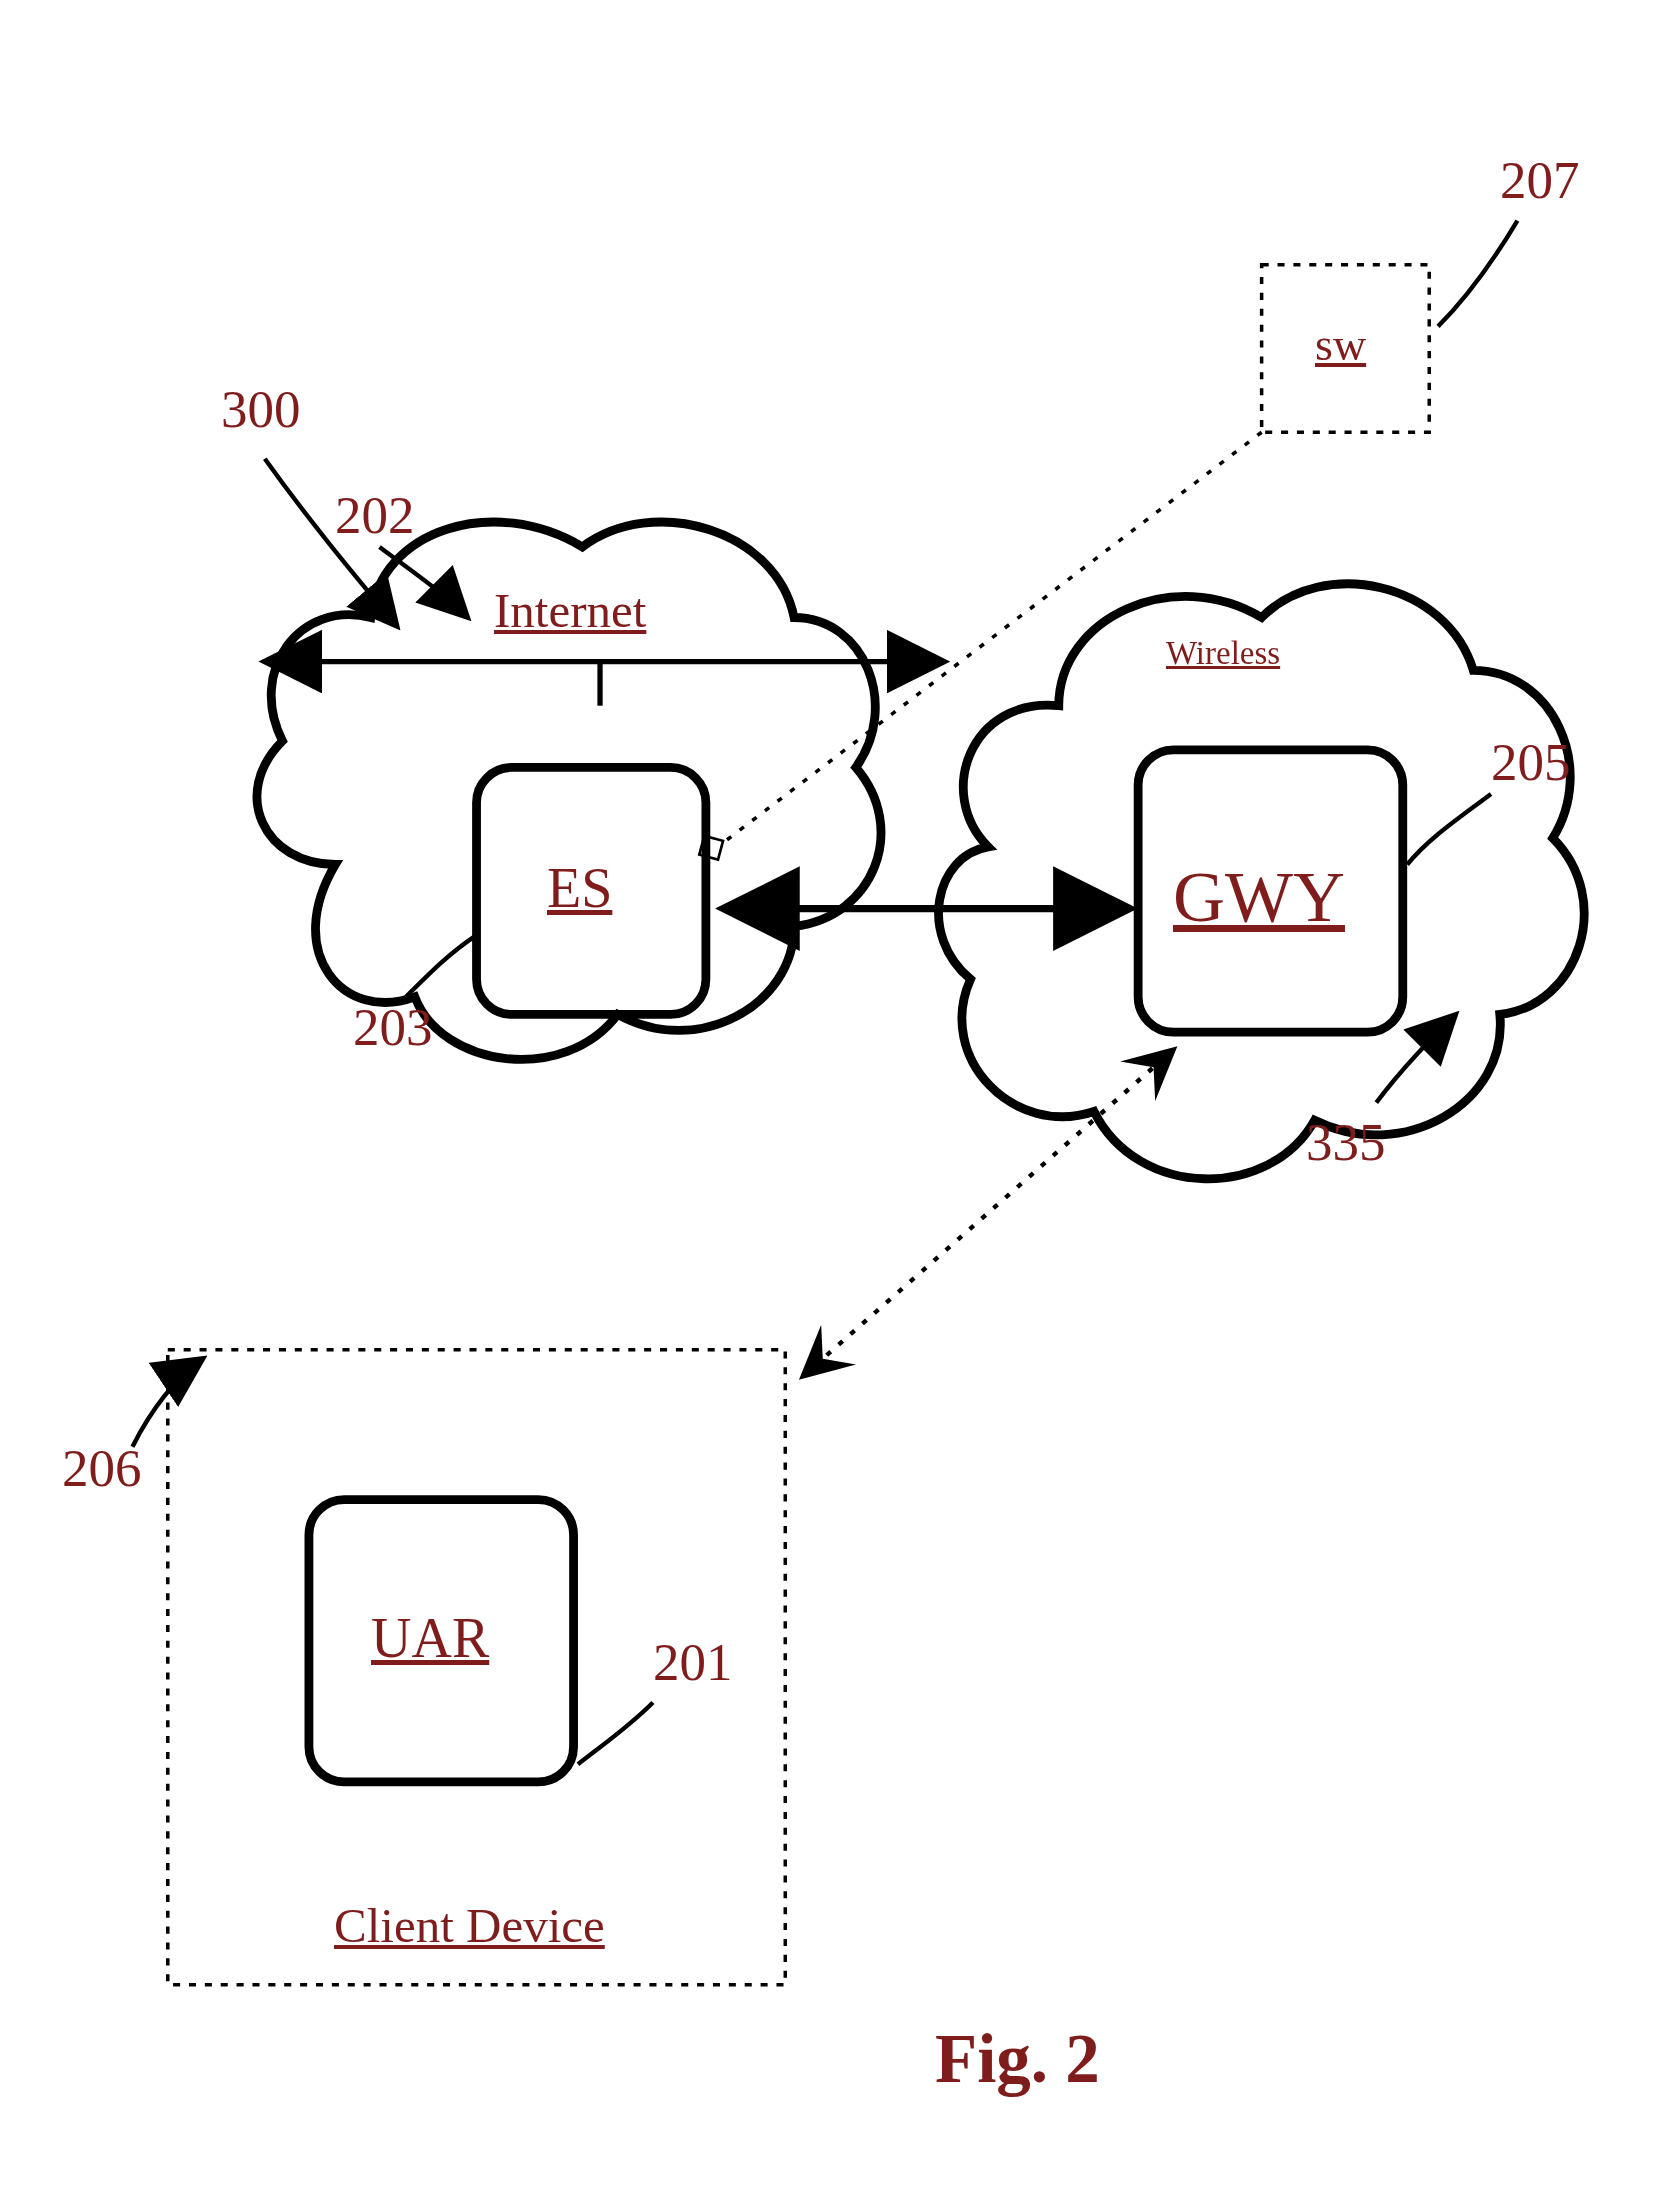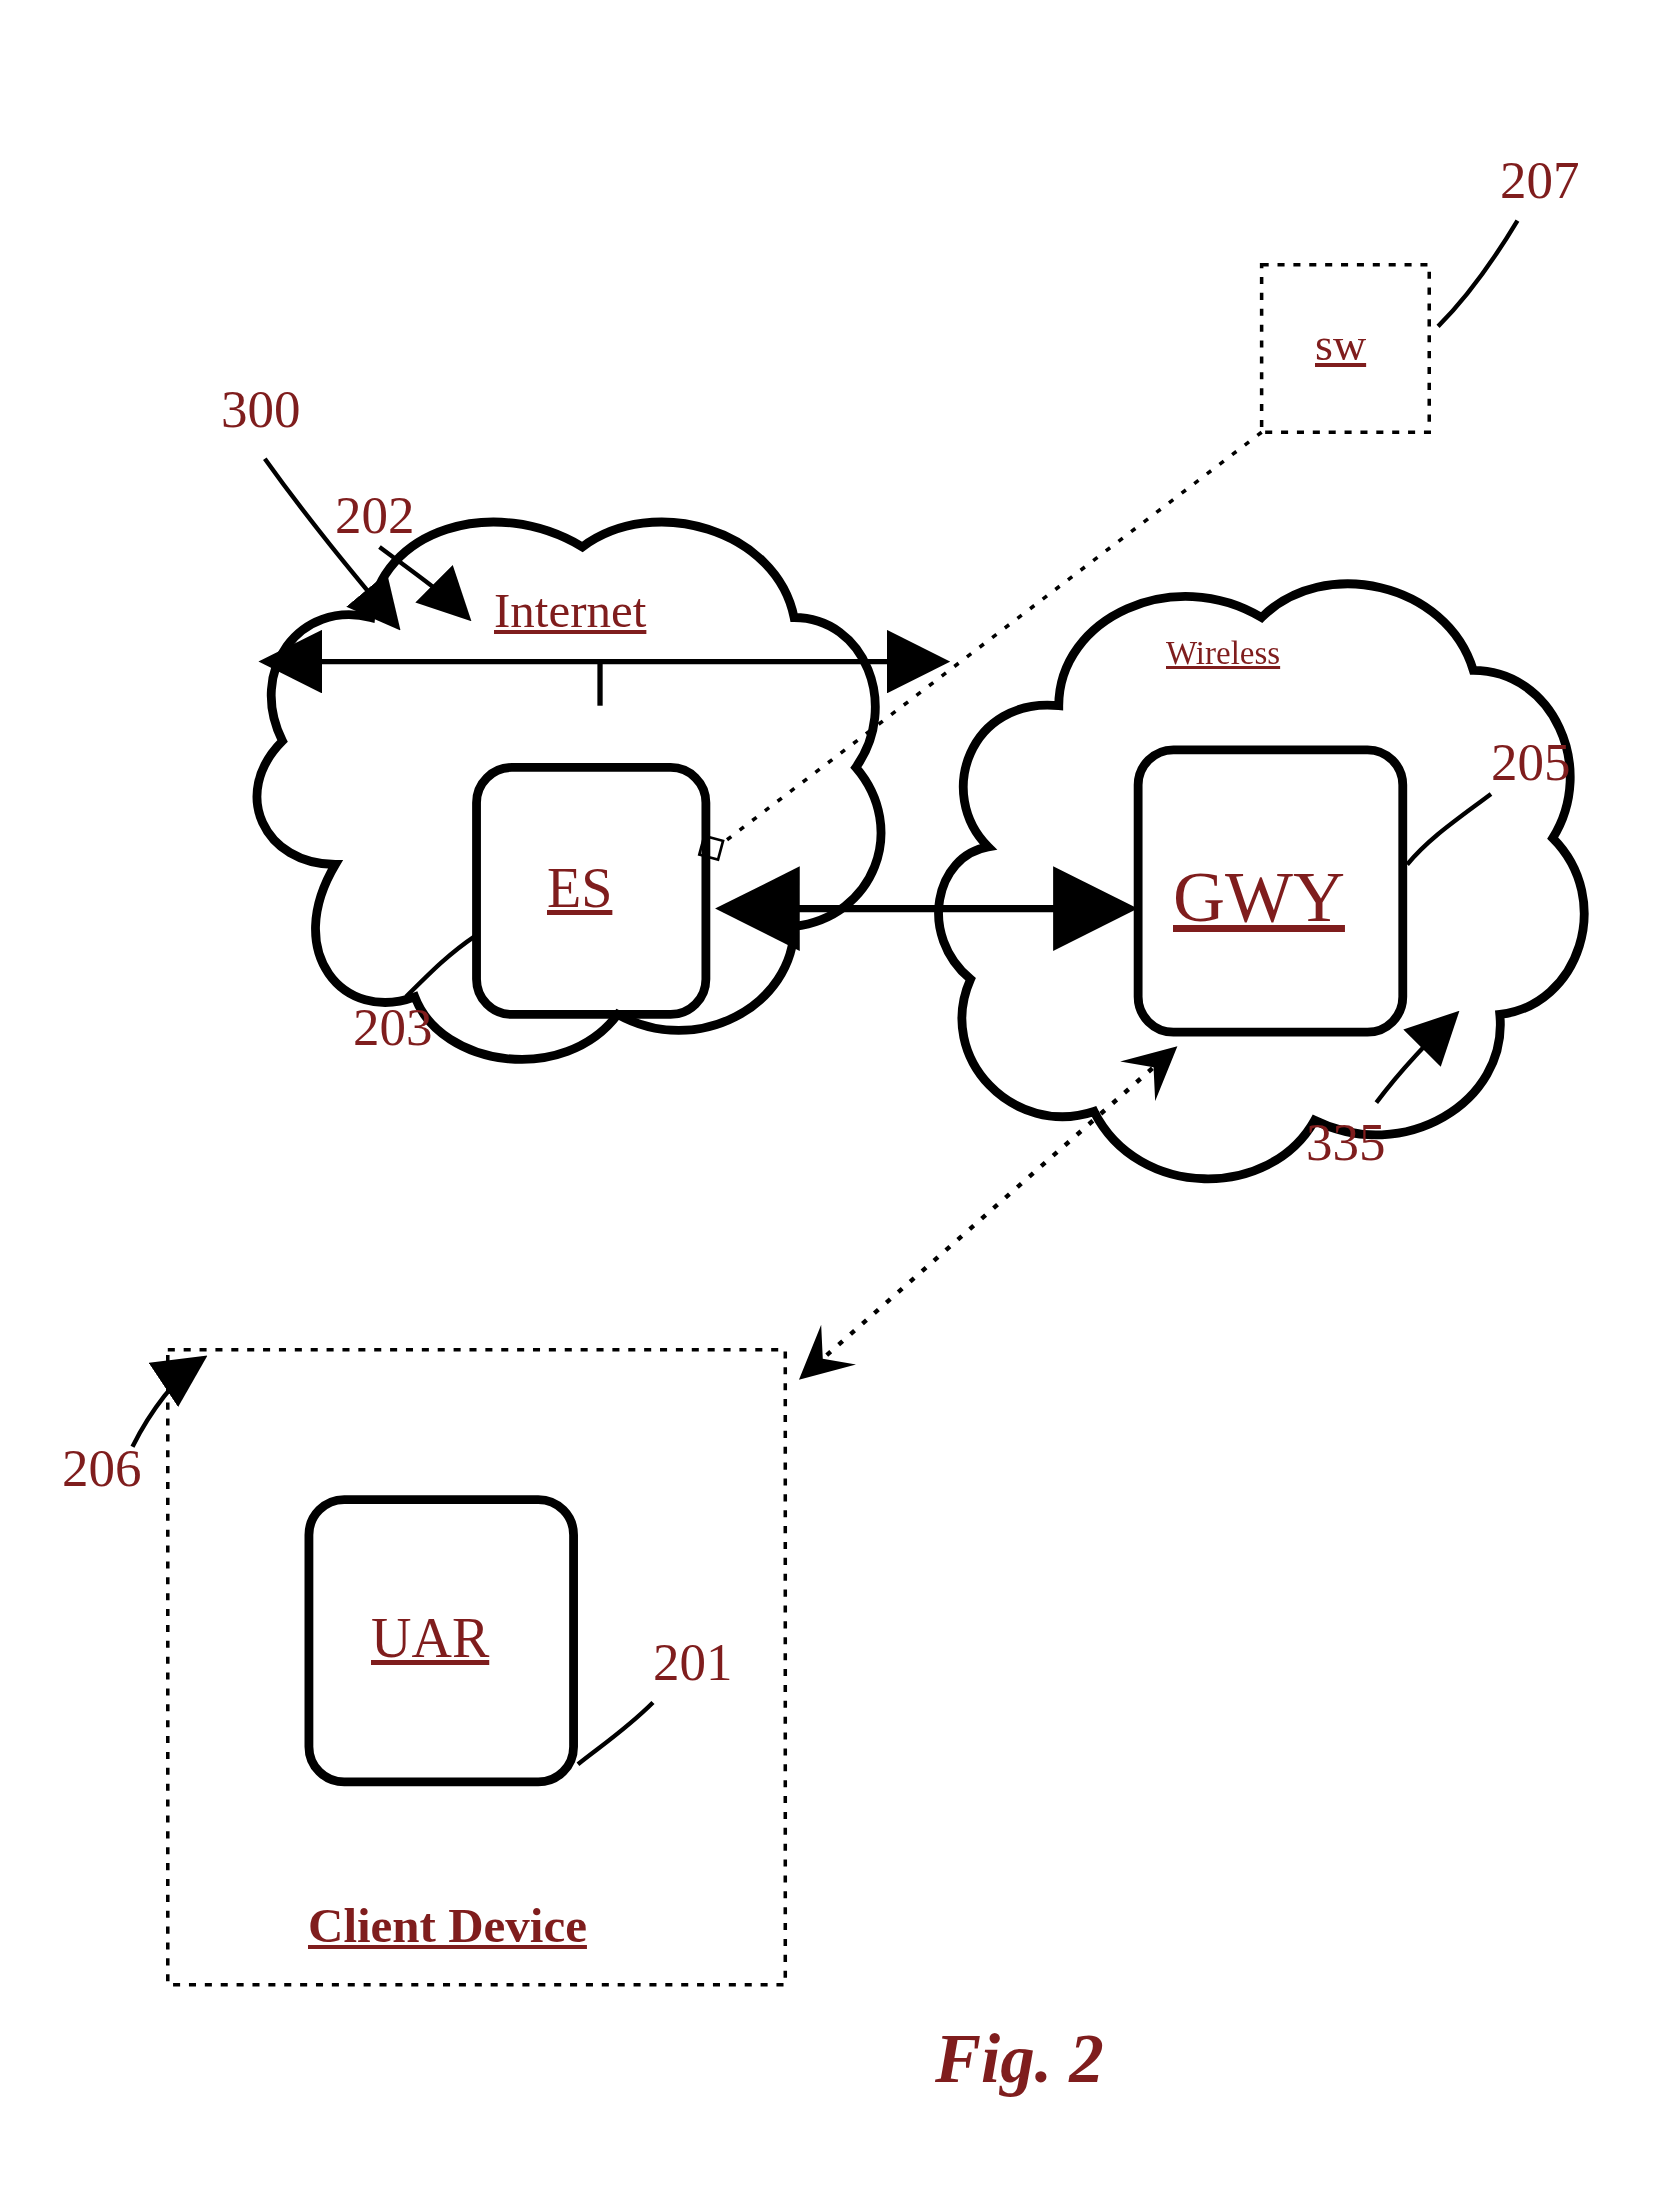--- a/index.html
+++ b/index.html
@@ -106,25 +106,25 @@
 
 <div class="label underline" style="left:494px; top:582px; font-size:49px;">Internet</div>
 <div class="label underline" style="left:547px; top:856px; font-size:56px;">ES</div>
 
 <div class="label underline" style="left:1138px; top:635px; font-size:33px;margin-left:28px;">Wireless</div>
 <div class="label underline" style="left:1173px; top:856px; font-size:72px;">GWY</div>
 
 <div class="label underline" style="left:1315px; top:318px; font-size:46px;">sw</div>
 
 <div class="label underline" style="left:371px; top:1606px; font-size:56px;">UAR</div>
-<div class="label underline" style="left:308px; top:1897px; font-size:49px;font-weight:bold;">Client Device</div>
+<div class="label underline" style="left:334px; top:1897px; font-size:49px;">Client Device</div>
 
 <div class="label" style="left:221px; top:379px; font-size:53px;">300</div>
 <div class="label" style="left:335px; top:485px; font-size:53px;">202</div>
 <div class="label" style="left:353px; top:997px; font-size:53px;">203</div>
 <div class="label" style="left:1500px; top:150px; font-size:53px;">207</div>
 <div class="label" style="left:1491px; top:732px; font-size:53px;">205</div>
 <div class="label" style="left:1306px; top:1112px; font-size:53px;">335</div>
 <div class="label" style="left:62px; top:1438px; font-size:53px;">206</div>
 <div class="label" style="left:653px; top:1632px; font-size:53px;">201</div>
 
-<div class="label" style="left:935px; top:2020px; font-size:69px; font-style:italic; font-weight:bold;">Fig. 2</div>
+<div class="label" style="left:935px; top:2020px; font-size:69px; font-weight:bold;">Fig. 2</div>
 
 
 </body></html>

